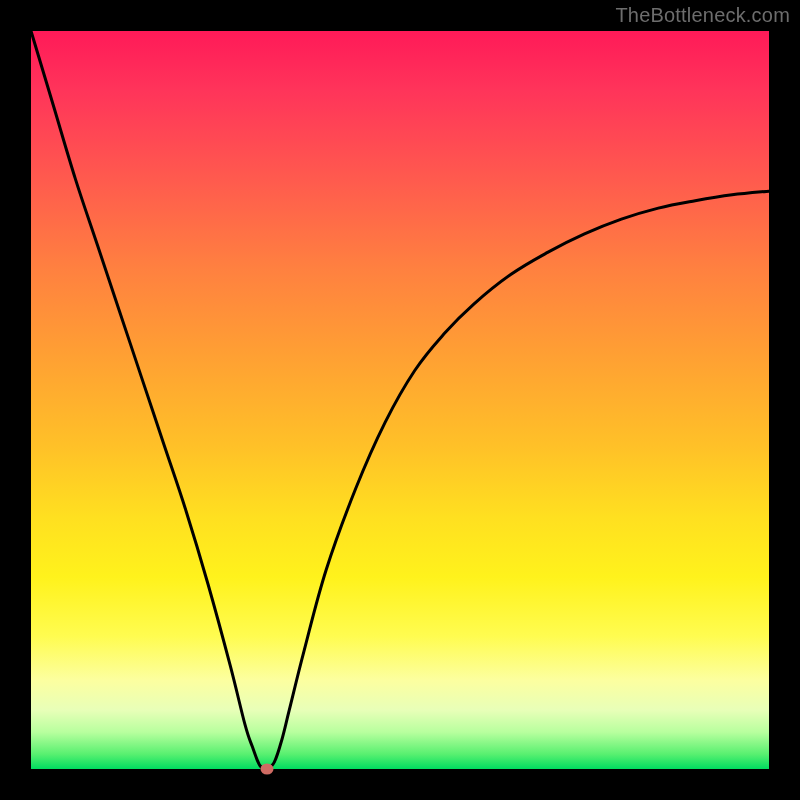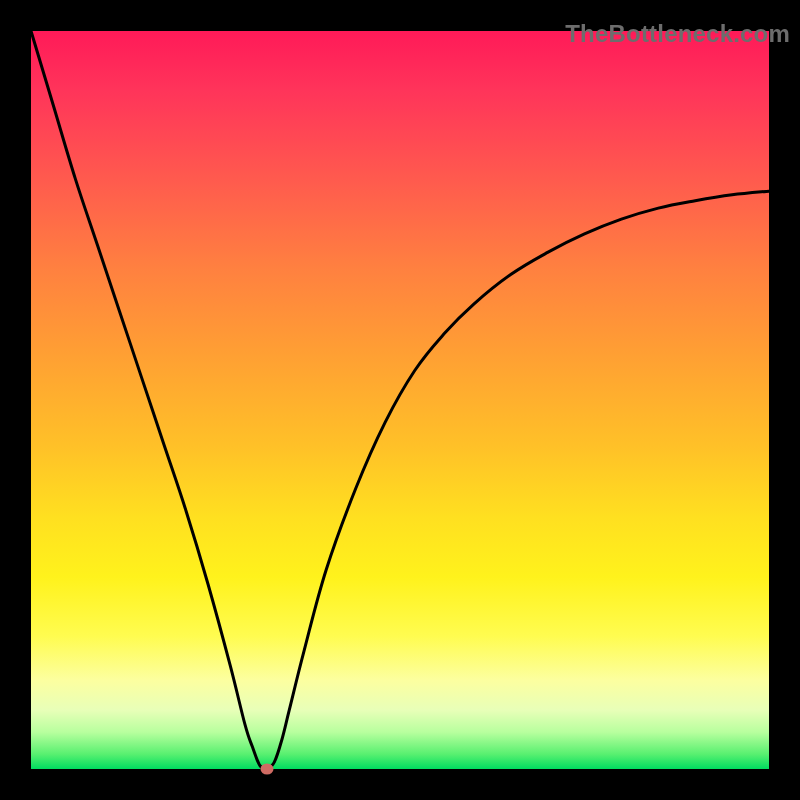--- a/index.html
+++ b/index.html
@@ -37,25 +37,25 @@
       #fffc50 82%,
       #fcffa0 88%,
       #e8ffb8 92%,
       #b8ff9e 95%,
       #58f070 98%,
       #00dc60 100%
     );
   }
   .watermark {
     position: absolute;
-    top: 20px;
+    top: 4px;
     right: 10px;
     color: #6d6d6d;
-    font-size: 24px;
-    font-weight: 700;
+    font-size: 20px;
+    font-weight: 400;
     letter-spacing: 0.2px;
     user-select: none;
   }
   svg.curve {
     position: absolute;
     left: 0;
     top: 0;
     width: 738px;
     height: 738px;
     overflow: visible;

